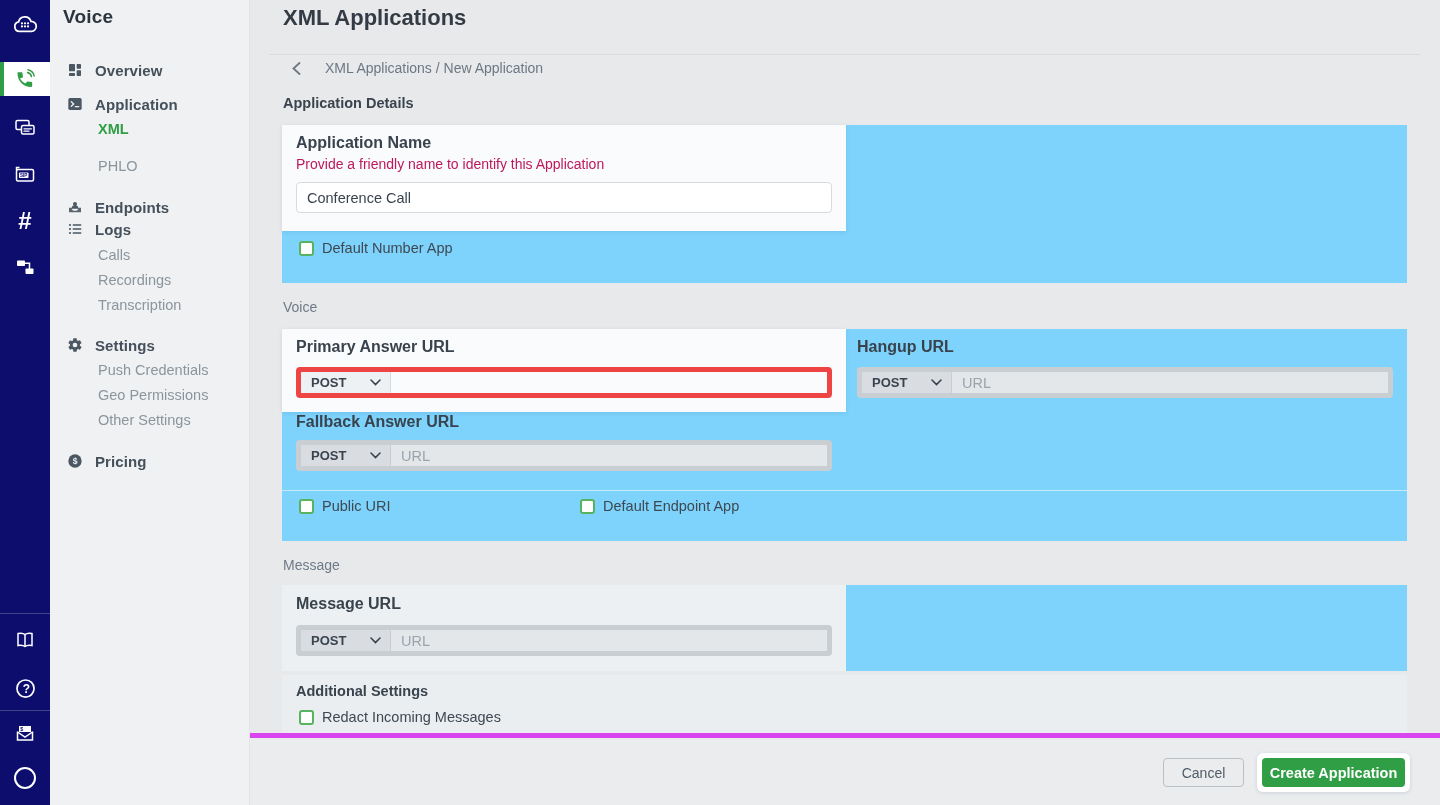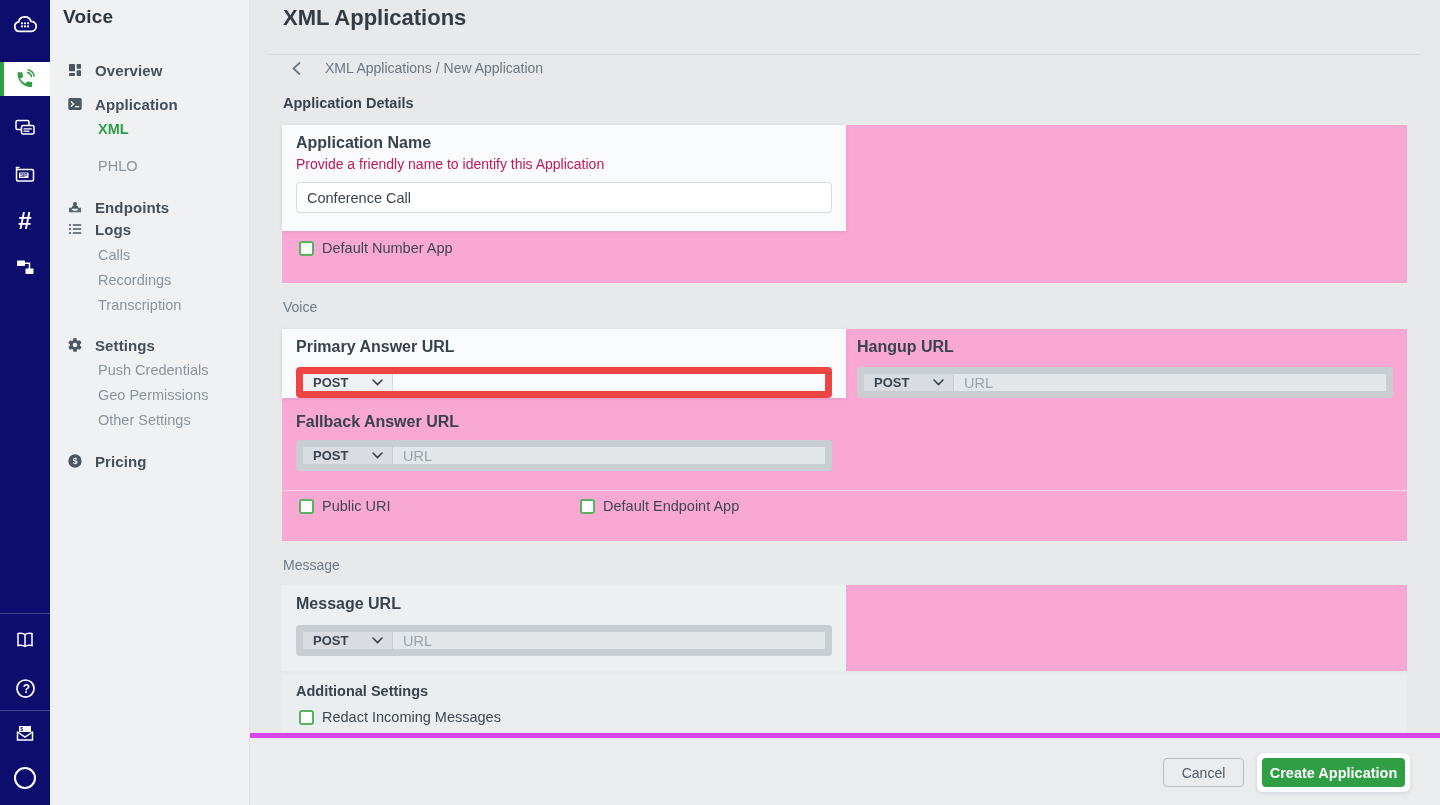--- a/index.html
+++ b/index.html
@@ -25,29 +25,29 @@
   .nav-sub.active .nav-label { color:#2f9e44; font-weight:700; }
 
   
   .main-title { position:absolute; left:283px; top:5px; font-size:22px; font-weight:700; color:#333b45; }
   .title-rule { position:absolute; left:269px; top:54px; width:1151px; height:1px; background:#d9dbdd; }
   .breadcrumb { position:absolute; left:292px; top:60px; display:flex; align-items:center; gap:24px; cursor:pointer; }
   .breadcrumb .bc-text { font-size:14px; color:#6b7884; }
   .section-label { position:absolute; font-size:14px; color:#6f7b87; }
   .bold-label { font-size:14.5px; font-weight:700; color:#3a444f;text-align:right; }
 
-  .block { position:absolute; left:282px; width:1125px; background:#f9a8d4; }
+  .block { position:absolute; left:282px; width:1125px; background:#7dd3fc; }
   .hicard { position:absolute; background:#f9fbfc; box-shadow:0 1px 4px rgba(20,40,60,.10); }
 
   .field-label { position:absolute; font-size:16px; font-weight:700; color:#39434e; }
   .help-text { position:absolute; font-size:14px; color:#be185d; }
 
   .text-input { position:absolute; height:31px; background:#fff; border:1px solid #d7dbde; border-radius:4px; padding:0 10px; font-size:14.5px; color:#39434e; font-family:"Liberation Sans", sans-serif; outline:none; }
 
-  .url-control { position:absolute; height:31px; display:flex; border-radius:4px; overflow:hidden; border:7px solid #ef4444; }
+  .url-control { position:absolute; height:31px; display:flex; border-radius:4px; overflow:hidden; border:5px solid #ef4444; }
   .url-control .method { width:90px; flex:0 0 auto; display:flex; align-items:center; justify-content:space-between; padding:0 9px 0 10px; font-size:13px; font-weight:700; color:#3a444f; background:#eef1f3; border-right:1px solid #d7dbde; cursor:pointer; }
   .url-control .url-field { flex:1; border:none; background:#fff; padding:0 10px; font-size:14.5px; color:#39434e; font-family:"Liberation Sans", sans-serif; outline:none; }
   .url-control.muted { border-color:#c9ced2; }
   .url-control.muted .method { background:#d9dce0; border-right-color:#c9ced2; }
   .url-control.muted .url-field { background:#e4e7ea; }
   .url-field::placeholder { color:#9aa4ad; opacity:1; }
 
   .checkbox { position:absolute; width:15px; height:15px; background:#fff; border:2px solid #57b35f; border-radius:3px; cursor:pointer; }
   .check-label { position:absolute; font-size:14.5px; color:#3e4852; }
 
@@ -295,21 +295,21 @@
       <input class="url-field" placeholder="URL" style="">
     </div>
     <div style="position:absolute; left:0; top:161px; width:1125px; height:1px; background:rgba(255,255,255,.55);"></div>
 
     <div class="checkbox" style="left:17px; top:170px;"></div>
     <span class="check-label" style="left:40px; top:169px;">Public URI</span>
     <div class="checkbox" style="left:298px; top:170px;"></div>
     <span class="check-label" style="left:321px; top:169px;">Default Endpoint App</span>
   </section>
 
-  <div class="hicard" style="left:282px; top:329px; width:564px; height:69px;">
+  <div class="hicard" style="left:282px; top:329px; width:564px; height:83px;">
     <div class="field-label" style="left:14px; top:9px;">Primary Answer URL</div>
     <div class="url-control" style="left:14px; top:38px; width:536px;">
       <div class="method">
         <span>POST</span>
         <svg width="11" height="7" viewBox="0 0 11 7" fill="none">
             <path d="M1 1l4.5 4.5L10 1" stroke="#3a444f" stroke-width="1.6" stroke-linecap="round"></path>
           </svg>
       </div>
     </div>
   </div>

